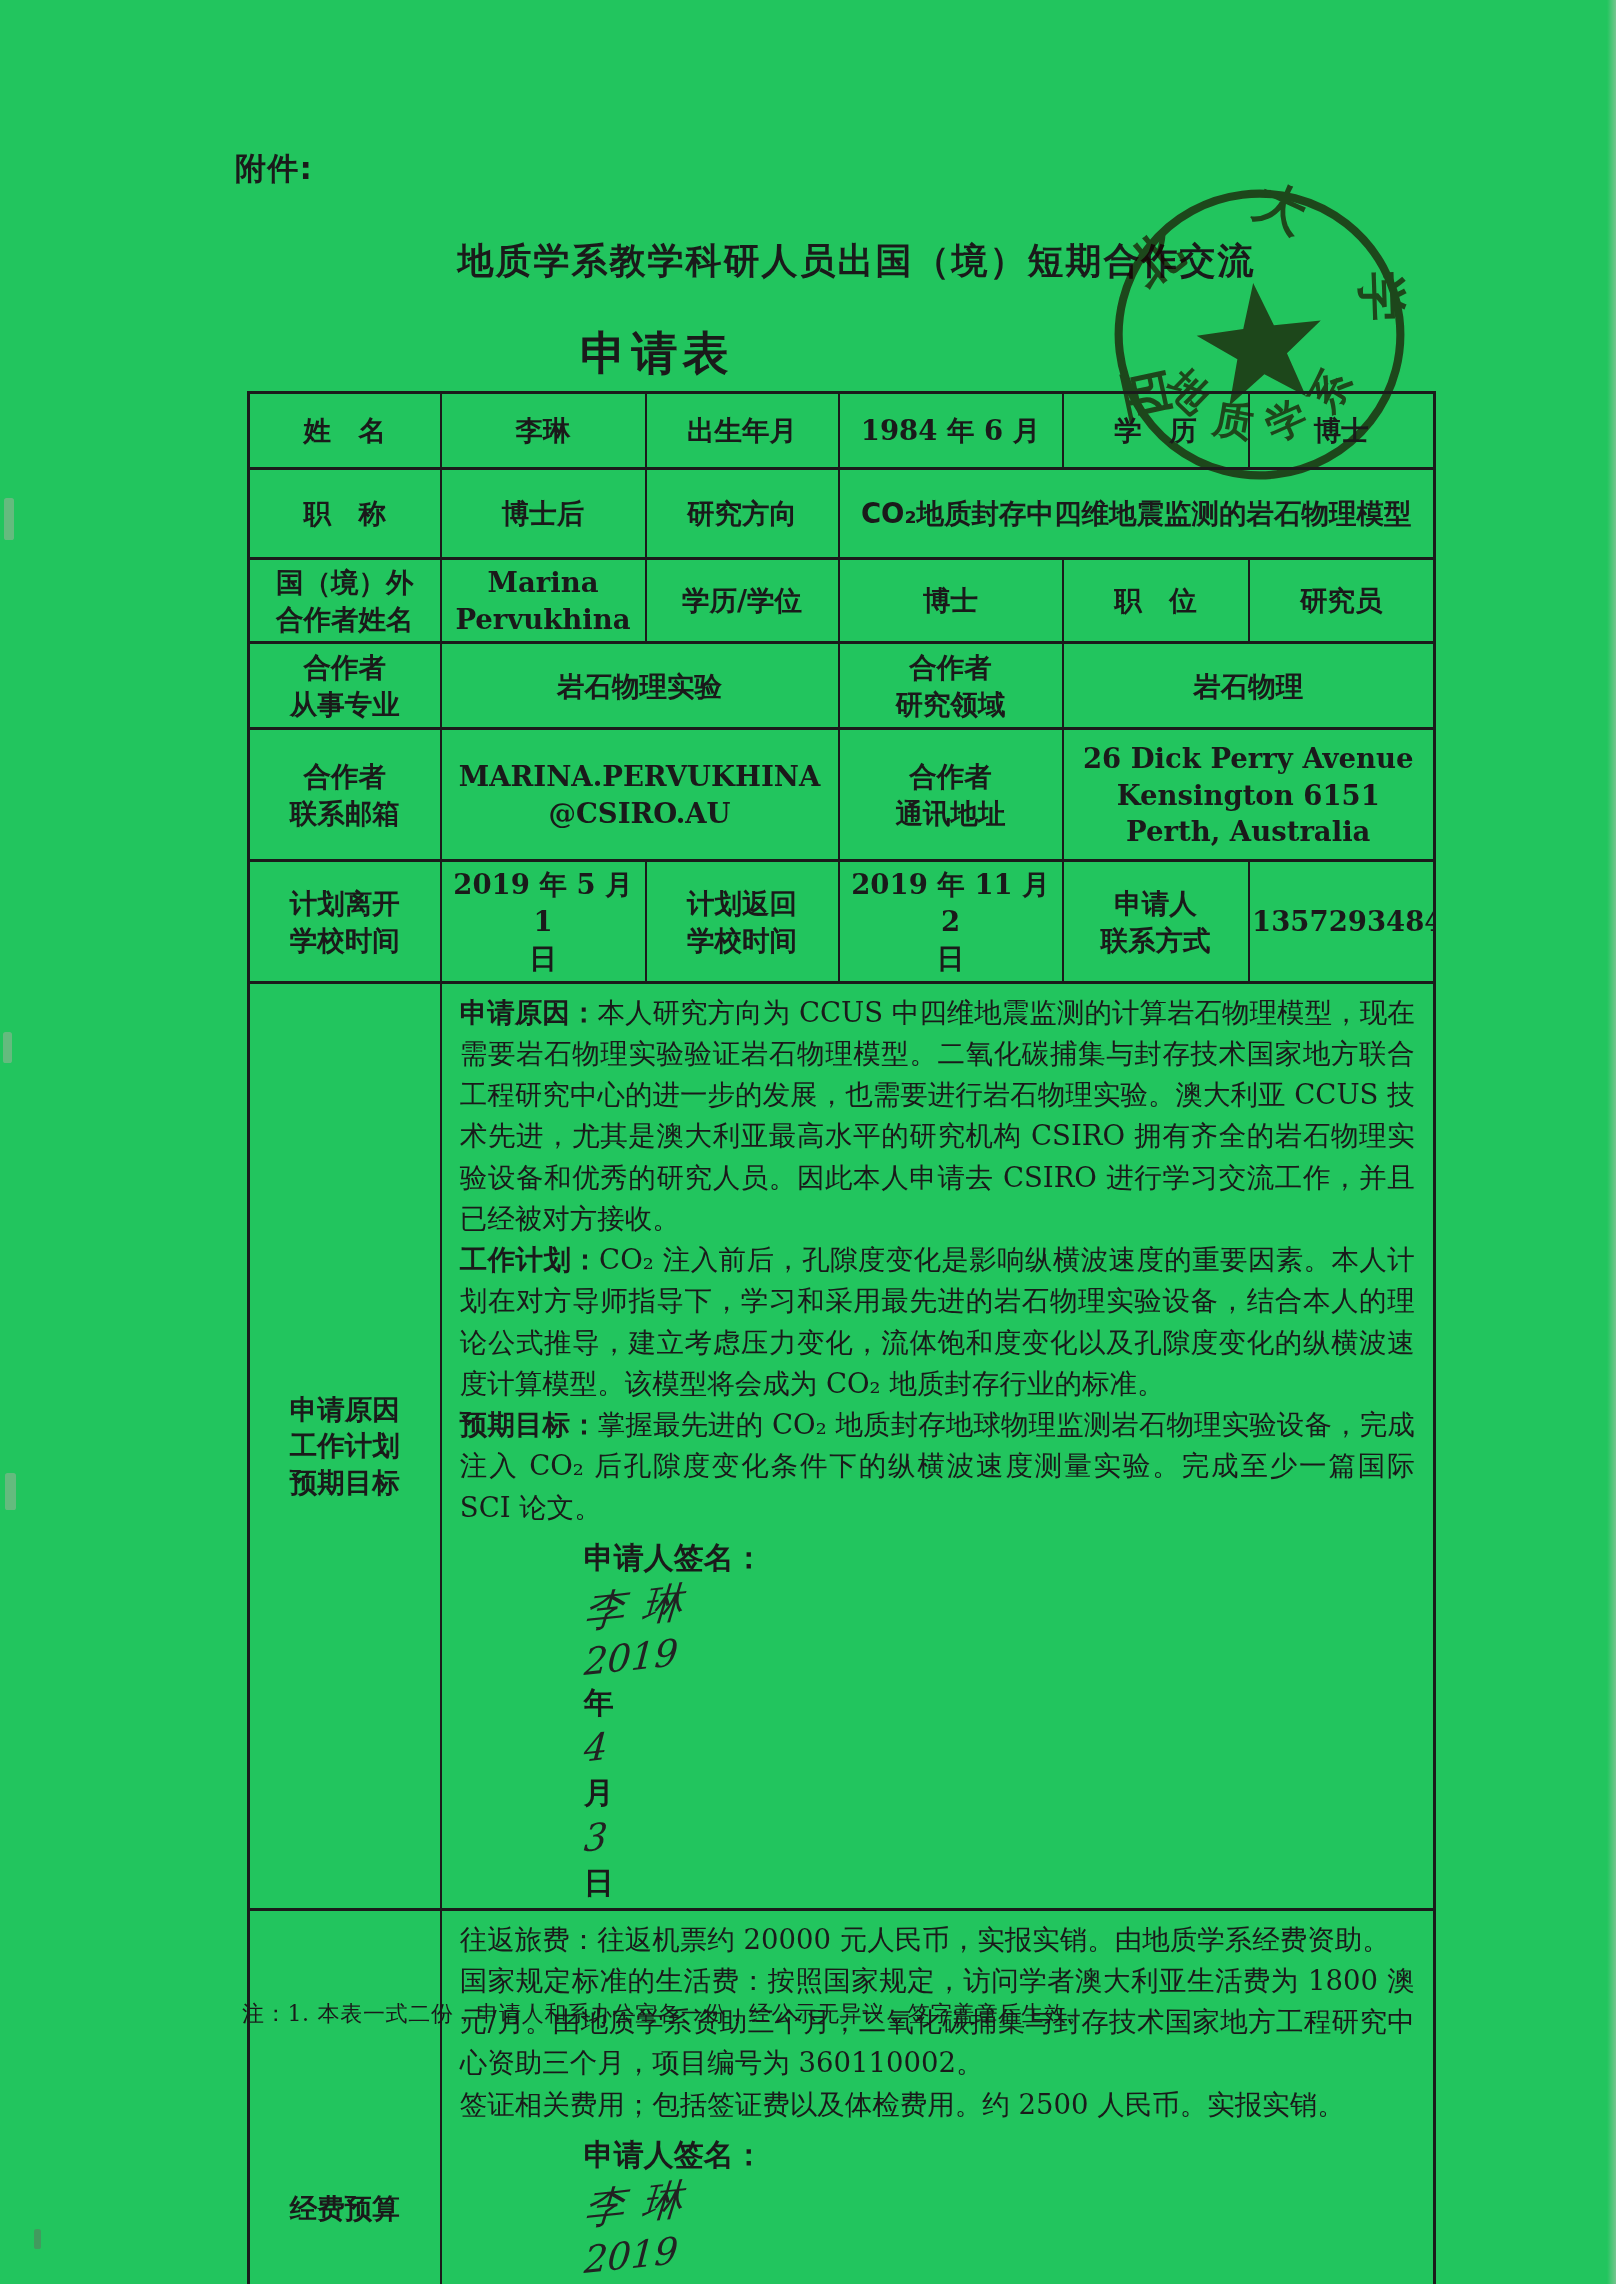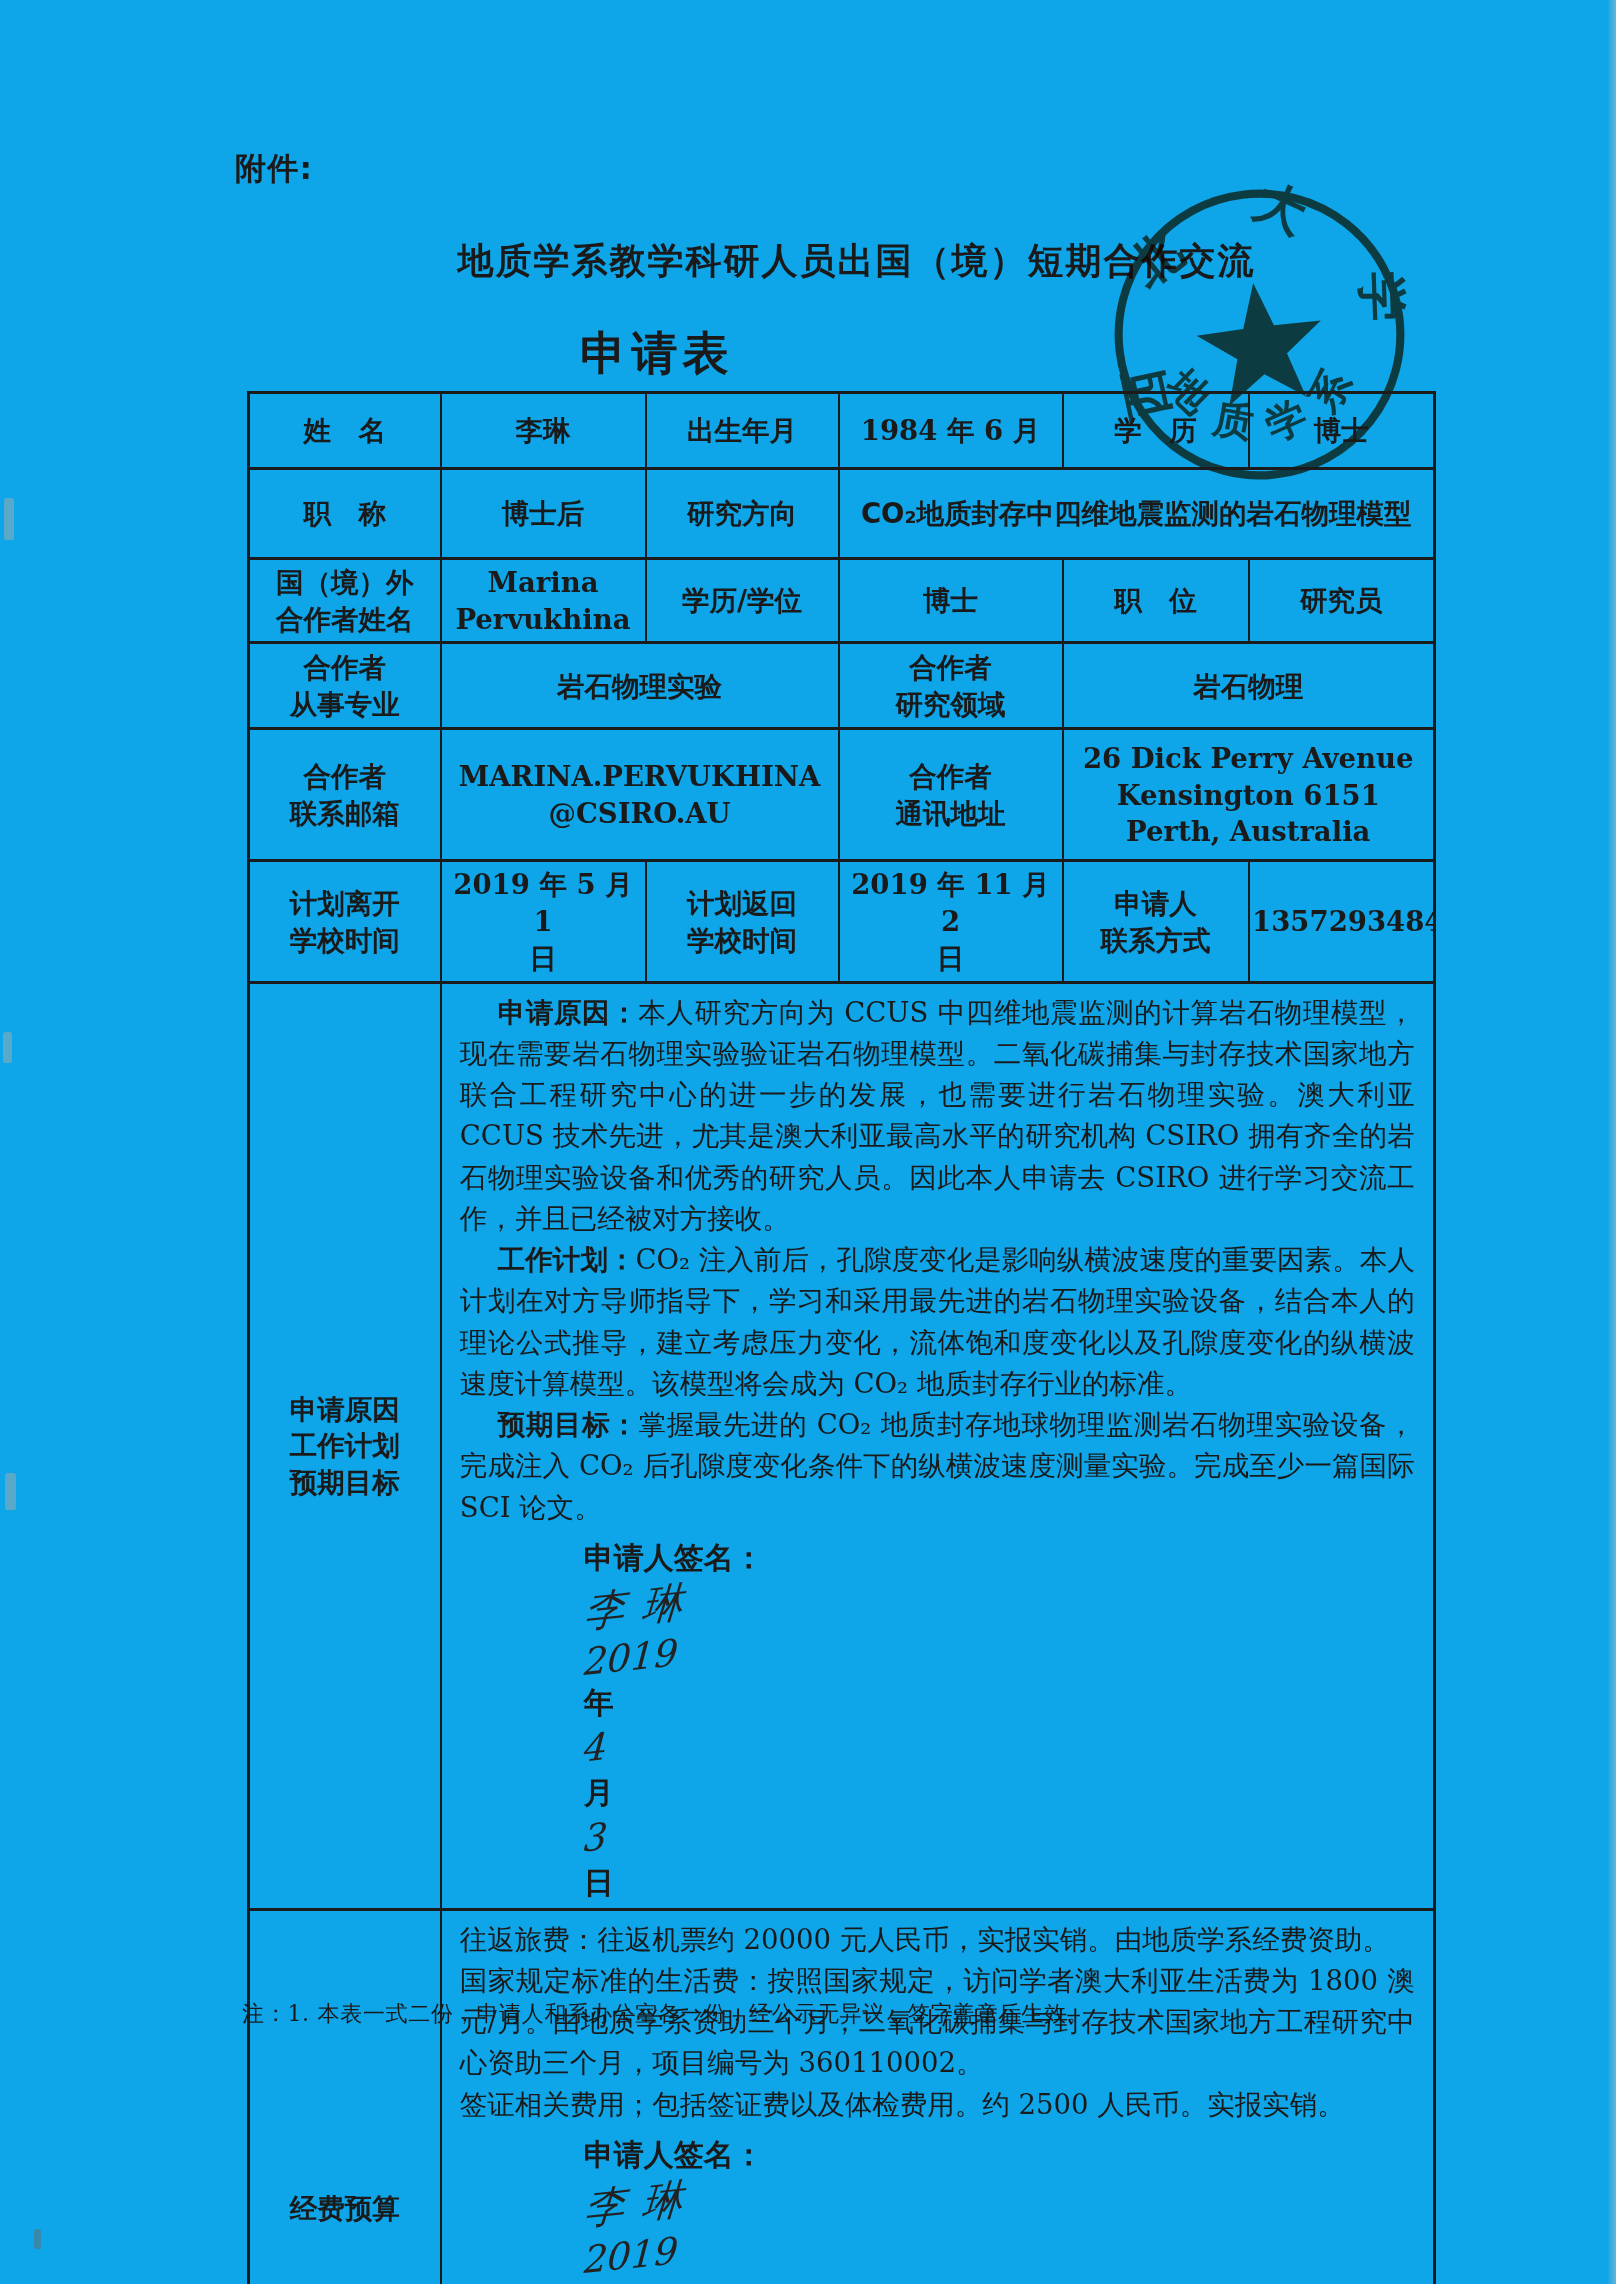--- a/index.html
+++ b/index.html
@@ -1,16 +1,16 @@
 <!DOCTYPE html>
 <html style="font-size:10.5px"><head>
 <meta charset="utf-8">
 <style>
   html,body{margin:0;padding:0;background:#d8d6d2;}
-  .page{position:relative;width:1617px;height:2284px;background:#0ea5e9;overflow:hidden;
+  .page{position:relative;width:1617px;height:2284px;background:#22c55e;overflow:hidden;
         font-family:"DejaVu Sans","Liberation Sans",sans-serif;color:#1a1a1a;}
   
   .attachment{position:absolute;left:235px;top:148px;font-size:31px;font-weight:700;letter-spacing:1.3px;}
   .title1{position:absolute;left:0;top:237px;width:1617px;text-align:center;
           font-size:36px;font-weight:700;letter-spacing:2px;padding-left:48px;}
   .title2{position:absolute;left:0;top:323px;width:1314px;text-align:center;
           font-size:46px;font-weight:700;letter-spacing:5.2px;}
   
   .stamp{position:absolute;left:1103px;top:178px;width:313px;height:313px;
          transform:rotate(-7deg);opacity:.88;mix-blend-mode:multiply;pointer-events:none;}
@@ -18,21 +18,21 @@
   table.form{position:absolute;left:247px;top:391px;width:1186px;border-collapse:collapse;
              table-layout:fixed;border:3.9px solid #1b1b1b;}
   td{border-left:2px solid #1b1b1b;border-right:2px solid #1b1b1b;
      border-top:3.3px solid #1b1b1b;border-bottom:3.3px solid #1b1b1b;
      text-align:center;vertical-align:middle;padding:3.9px 7.8px;
      font-size:27.5px;font-weight:700;line-height:1.34;white-space:pre-line;overflow:hidden;}
   td.serif{font-family:"DejaVu Serif","Liberation Serif",serif;}
   td.text-cell{font-family:"DejaVu Serif","Liberation Serif",serif;font-weight:400;
                text-align:left;vertical-align:top;padding:7.8px 18.3px 5.2px 18.3px;white-space:normal;}
   .para{font-size:27.5px;line-height:1.5;text-align:justify;}
-  .para b{font-family:"DejaVu Sans","Liberation Sans",sans-serif;font-weight:700;margin-left:38px;}
+  .para b{font-family:"DejaVu Sans","Liberation Sans",sans-serif;font-weight:700;}
   
   .sigline{display:flex;align-items:baseline;margin:10.5px 0 0 78px;white-space:nowrap;flex-direction:column;}
   .sig-label{font-family:"DejaVu Sans","Liberation Sans",sans-serif;font-weight:700;font-size:30px;}
   .hand{font-family:"DejaVu Serif","Liberation Serif",serif;font-style:italic;font-weight:400;
         display:inline-block;transform:rotate(-6deg) skewX(-10deg);color:#222;}
   .hand.sig-name{font-size:41px;letter-spacing:17px;margin-left:36px;}
   .hand.num{font-size:37px;}
   .mlA{margin-left:46px}.mlB{margin-left:17px}.mlC{margin-left:26px}
   
   td.approve-cell{vertical-align:bottom;padding:0 13px 10.5px 17px;}

